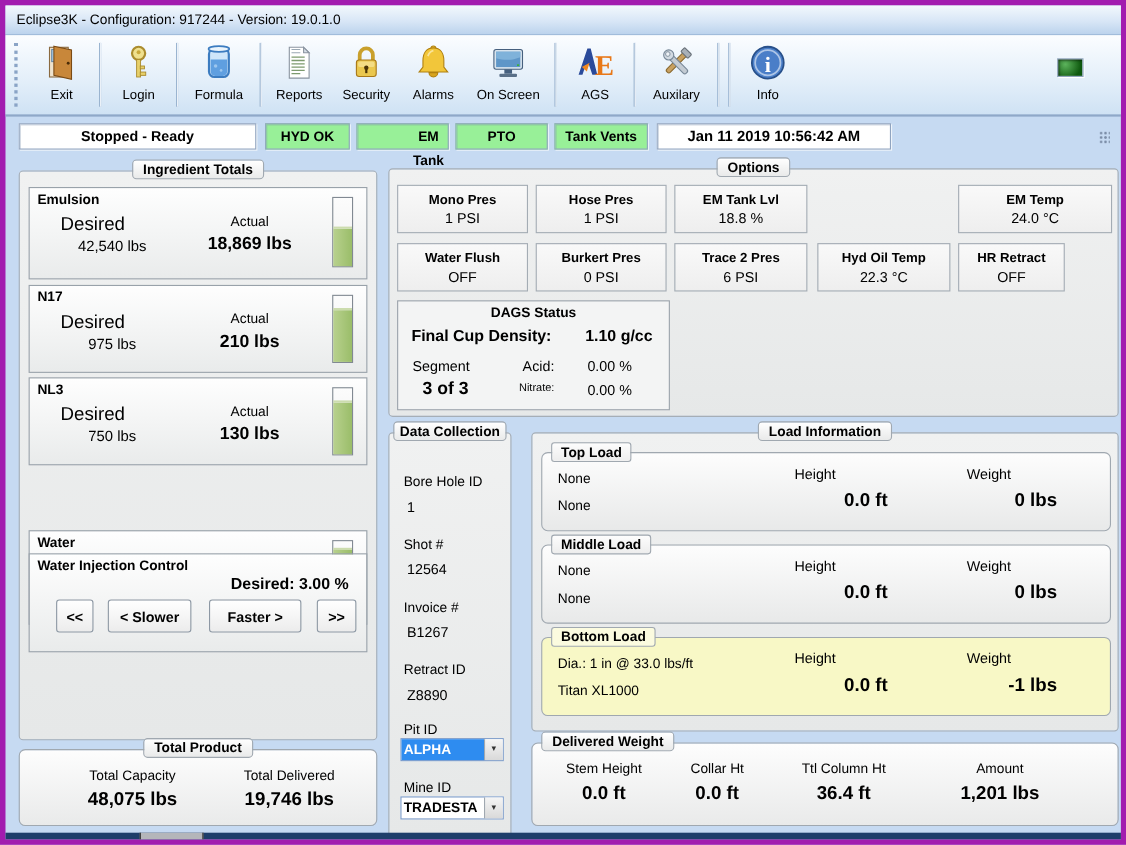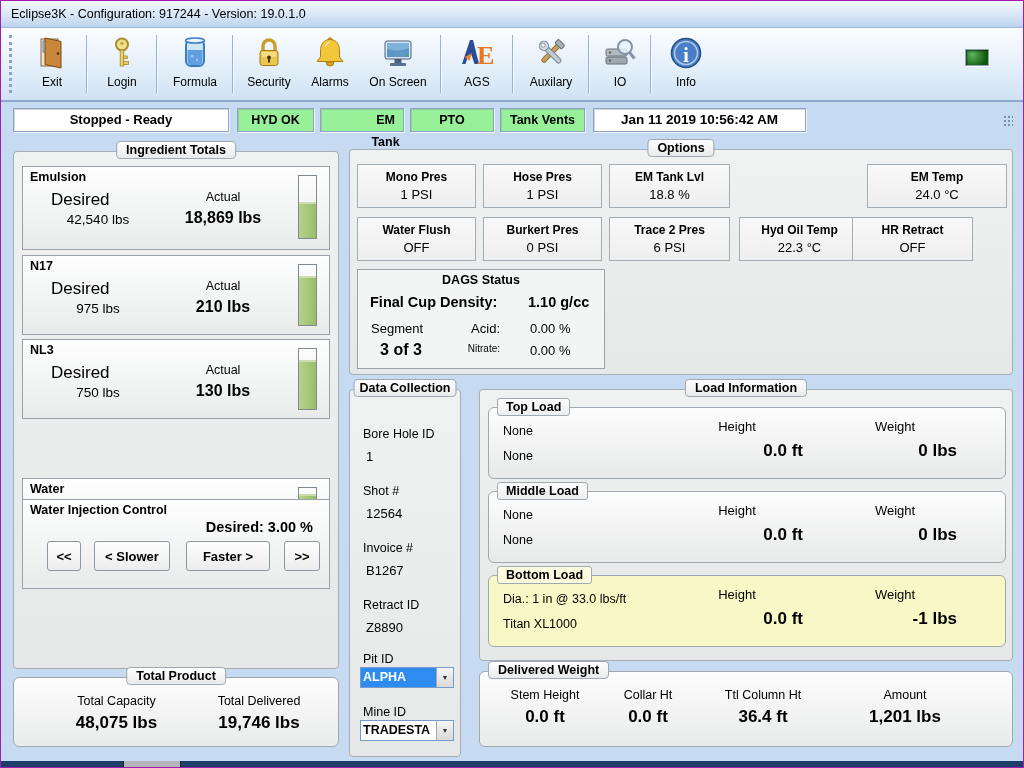--- a/index.html
+++ b/index.html
@@ -1,17 +1,17 @@
 <!DOCTYPE html>
 <html><head>
 <meta charset="utf-8">
 <style>
   html,body{margin:0;padding:0;width:1024px;height:768px;overflow:hidden;
     font-family:"Liberation Sans", sans-serif; color:#000; background:#c6daf2;}
-  .window{position:absolute;inset:0;background:#c6daf2;border:1px solid #a21caf;box-sizing:border-box;}
+  .window{position:absolute;inset:0;background:#c6daf2;border:5px solid #a21caf;box-sizing:border-box;}
 
   
   .titlebar{position:absolute;left:0;top:0;right:0;height:27px;
     background:linear-gradient(#f2f8fd,#d8e6f6 55%,#bcd3ed);
     border-bottom:1px solid #9db9d9;font-size:12.5px;line-height:27px;padding-left:10px;box-sizing:border-box;}
 
   
   .toolbar{position:absolute;left:0;top:27px;right:0;height:74px;
     background:linear-gradient(#fbfdff,#e2eef9 60%,#cfe2f4);
     border-bottom:2px solid #8fa8c8;display:flex;align-items:center;padding-left:8px;box-sizing:border-box;}
@@ -159,20 +159,31 @@
             <path d="M10.5 15 h15 v11 a4 4 0 0 1 -4 4 h-7 a4 4 0 0 1 -4 -4 z" fill="#5f9fe0"></path>
             <circle cx="15" cy="21" r="1.6" fill="#9cc6ee"></circle>
             <circle cx="20" cy="25" r="1.2" fill="#9cc6ee"></circle>
             <ellipse cx="18" cy="5.5" rx="9.5" ry="2.6" fill="#eaf4fc" stroke="#3c7cc0" stroke-width="1.5"></ellipse>
           </svg>
       </span>
       <span class="tlabel">Formula</span>
     </div>
     <div class="tsep"></div>
 
+    <div class="tbtn w56">
+      <span class="ticon">
+        <svg width="36" height="36" viewBox="0 0 36 36">
+            <path d="M9 4 h13 l5 5 v23 h-18 z" fill="#ffffff" stroke="#8a94a0"></path>
+            <path d="M22 4 l5 5 h-5 z" fill="#d8e0e8" stroke="#8a94a0"></path>
+            <path d="M11 6 h8 M11 9 h8" stroke="#9aa8b4" stroke-width="1"></path>
+            <path d="M11 13 h12 M11 16 h12 M11 19 h12 M11 22 h12 M11 25 h12 M11 28 h8" stroke="#7d9a6e" stroke-width="1.2"></path>
+          </svg>
+      </span>
+      <span class="tlabel">Reports</span>
+    </div>
 
     <div class="tbtn w58">
       <span class="ticon">
         <svg width="36" height="36" viewBox="0 0 36 36">
             <path d="M12 17 v-6 a6 6 0 0 1 12 0 v6" fill="none" stroke="#c9a02c" stroke-width="3.4"></path>
             <rect x="9" y="15.5" width="18" height="15" rx="2.5" fill="#eac74e" stroke="#a87818"></rect>
             <rect x="10.5" y="17" width="15" height="5" rx="2" fill="#f4dc84"></rect>
             <circle cx="18" cy="22.5" r="2" fill="#4a3306"></circle>
             <rect x="17" y="23" width="2" height="4.5" fill="#4a3306"></rect>
           </svg>
@@ -231,33 +242,20 @@
               <rect x="15.6" y="10" width="4.8" height="21" rx="2" fill="#c3cbd3" stroke="#788898"></rect>
               <circle cx="18" cy="8" r="4.6" fill="#d2dae2" stroke="#788898"></circle>
               <circle cx="18" cy="6.8" r="2" fill="#eef2f6" stroke="#98a4b0"></circle>
             </g>
           </svg>
       </span>
       <span class="tlabel">Auxilary</span>
     </div>
     <div class="tsep"></div>
 
-    <div class="tbtn w48">
-      <span class="ticon">
-        <svg width="36" height="36" viewBox="0 0 36 36">
-            <rect x="4" y="14" width="21" height="7" rx="1.5" fill="#b2bac2" stroke="#687078"></rect>
-            <rect x="4" y="22" width="21" height="7" rx="1.5" fill="#9fa7af" stroke="#687078"></rect>
-            <circle cx="8" cy="17.5" r="1.2" fill="#5a6a5a"></circle>
-            <circle cx="8" cy="25.5" r="1.2" fill="#5a6a5a"></circle>
-            <circle cx="23" cy="12" r="7" fill="#e8f2fa" fill-opacity="0.85" stroke="#8494a4" stroke-width="2"></circle>
-            <line x1="27.5" y1="17.5" x2="32.5" y2="23.5" stroke="#8494a4" stroke-width="3"></line>
-          </svg>
-      </span>
-      <span class="tlabel">IO</span>
-    </div>
     <div class="tsep"></div>
 
     <div class="tbtn w56">
       <span class="ticon">
         <svg width="36" height="36" viewBox="0 0 36 36">
             <circle cx="18" cy="18" r="14.5" fill="#4a7ec8" stroke="#28508a" stroke-width="1.6"></circle>
             <circle cx="18" cy="18" r="11.5" fill="none" stroke="#ffffff" stroke-opacity="0.55" stroke-width="1.6"></circle>
             <text x="18" y="26.5" text-anchor="middle" font-size="20" font-weight="bold" font-family="Liberation Serif, serif" fill="#fff">i</text>
           </svg>
       </span>
@@ -369,21 +367,21 @@
       <div class="ovalue">0 PSI</div>
     </div>
     <div class="opt" style="left:259px;top:67px;width:121px;">
       <div class="olabel">Trace 2 Pres</div>
       <div class="ovalue">6 PSI</div>
     </div>
     <div class="opt" style="left:389px;top:67px;width:121px;">
       <div class="olabel">Hyd Oil Temp</div>
       <div class="ovalue">22.3 °C</div>
     </div>
-    <div class="opt" style="left:502px;top:67px;width:121px;">
+    <div class="opt" style="left:517px;top:67px;width:97px;">
       <div class="olabel">HR Retract</div>
       <div class="ovalue">OFF</div>
     </div>
 
     <div class="dags">
       <div class="dt">DAGS Status</div>
       <div class="dlab">Final Cup Density:</div>
       <div class="dval">1.10 g/cc</div>
       <div class="slab">Segment</div>
       <div class="alab">Acid:</div>

